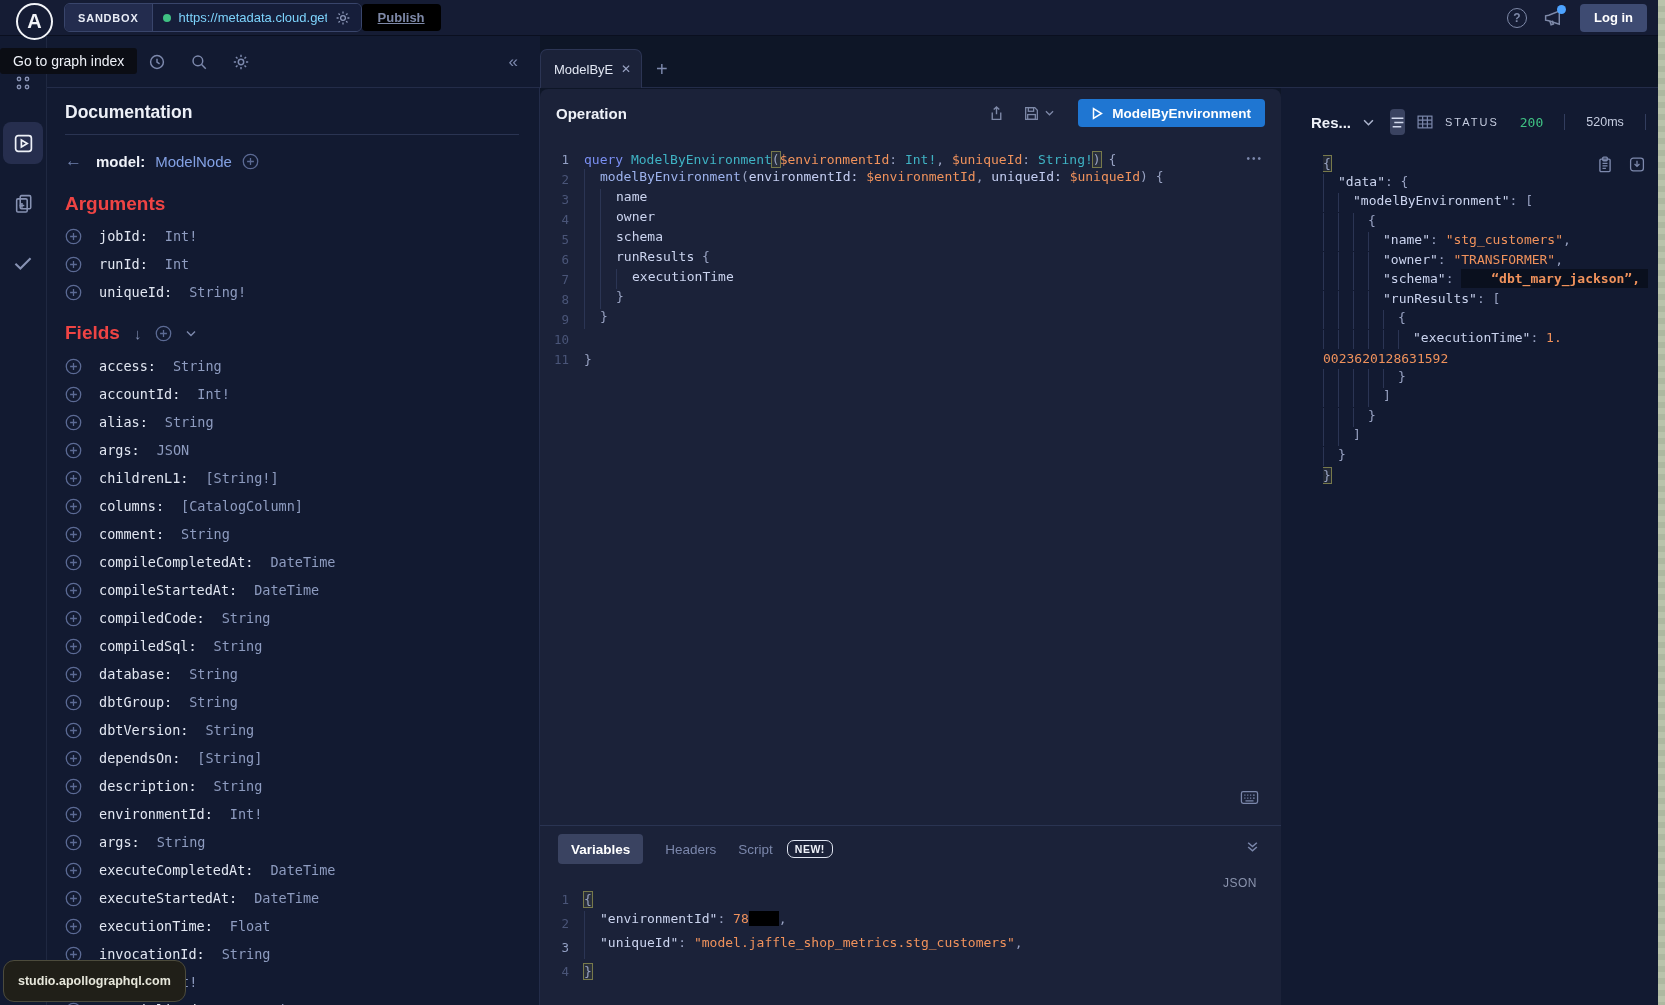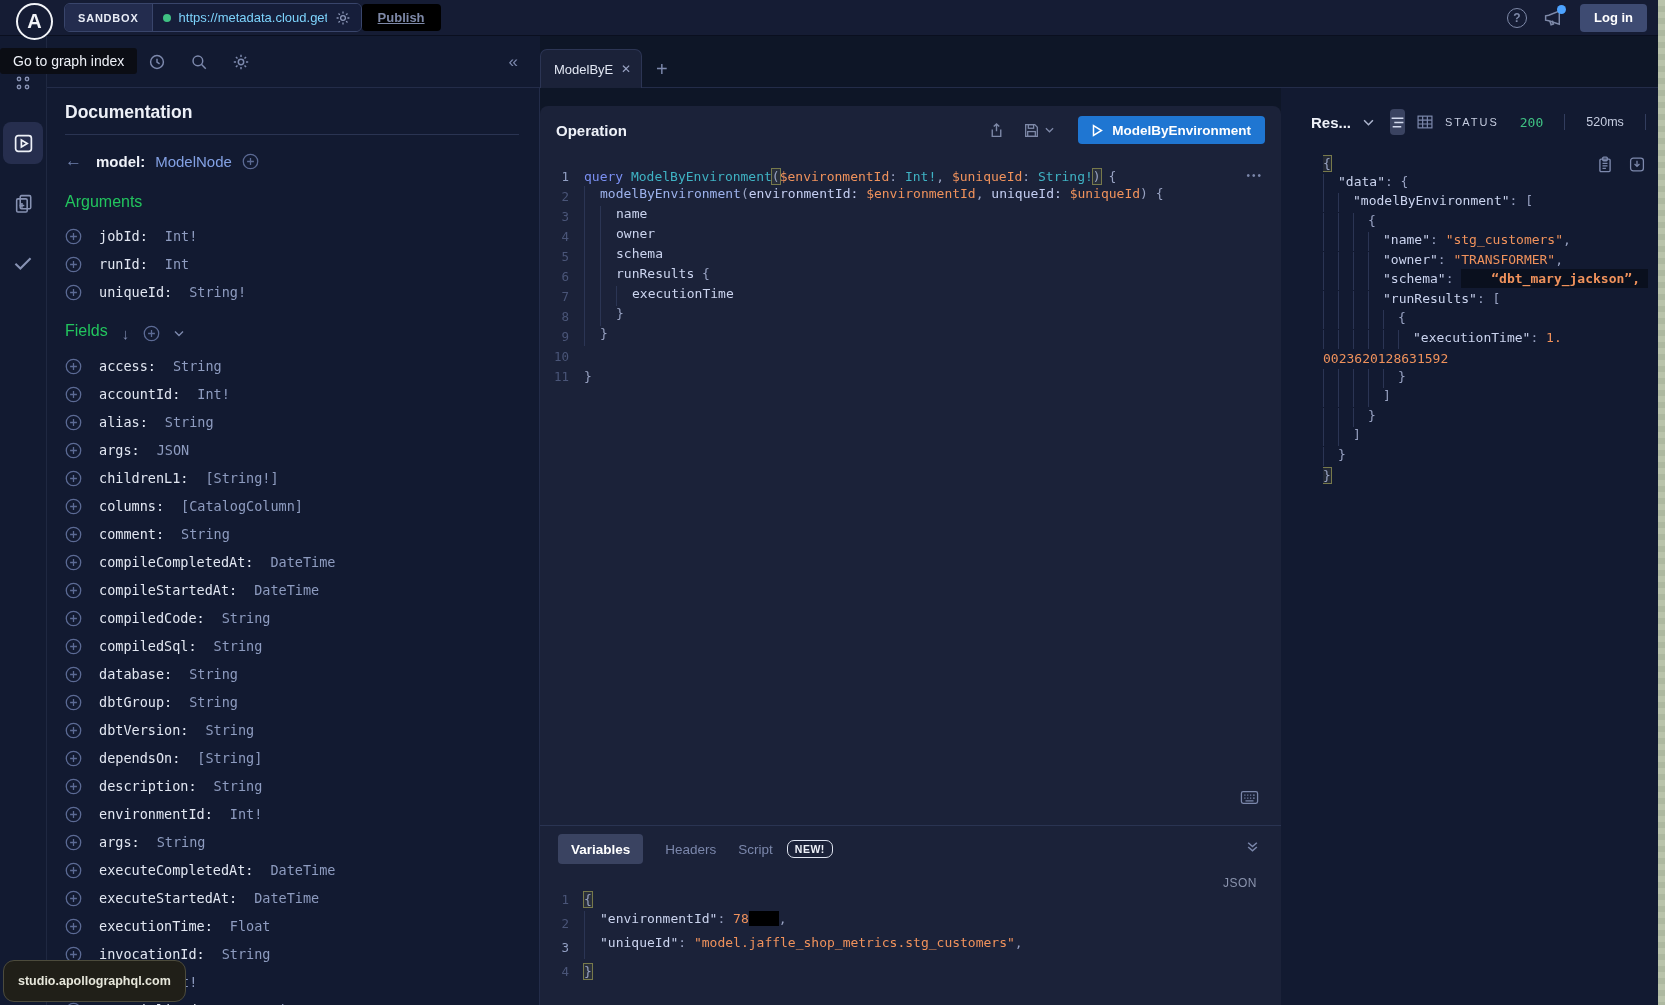--- a/index.html
+++ b/index.html
@@ -47,31 +47,31 @@
   .tab-plus{margin-left:14px;margin-bottom:8px;color:#7d89ad;font-size:20px;line-height:1;}
   .content{flex:1;display:flex;min-height:0;}
   
   .doc-col{width:493px;flex:none;background:#121a31;border-right:1px solid #232c49;position:relative;
            overflow:hidden;padding:14px 20px 0 18px;}
   .doc-title{font-size:17.5px;font-weight:bold;color:#edf0f7;padding-bottom:11px;border-bottom:1px solid #2a3452;}
   .model-row{display:flex;align-items:center;gap:10px;margin-top:13px;height:26px;}
   .back-gl{color:#6f80ac;font-size:17px;}
   .model-label{font-weight:bold;font-size:15px;color:#eef1f8;margin-left:4px;}
   .model-type{font-size:15px;color:#83a1e4;}
-  .sec-title{font-size:16px;font-weight:normal;color:#22c55e;margin-top:19px;height:22px;}
+  .sec-title{font-size:19px;font-weight:bold;color:#ef4444;margin-top:19px;height:22px;}
   .fields-head{display:flex;align-items:center;gap:14px;margin-top:15px;height:24px;}
   .fields-head .gl{color:#7d89ad;font-size:15px;}
   .doc-list{margin-top:7px;}
   .doc-row{display:flex;align-items:center;height:28px;gap:17px;}
   .plus-ic{color:#5c6b95;display:flex;flex:none;}
   .f-name{font-family:"DejaVu Sans Mono",monospace;font-size:13.5px;color:#e2e7f2;}
   .f-type{font-family:"DejaVu Sans Mono",monospace;font-size:13.5px;color:#8e9cc0;}
   
   .main-col{width:741px;flex:none;display:flex;flex-direction:column;min-height:0;}
-  .op-panel{flex:1;margin-top:18px;background:#1b2239;border-radius:8px 8px 0 0;position:relative;
+  .op-panel{flex:1;margin-top:1px;background:#1b2239;border-radius:8px 8px 0 0;position:relative;
             display:flex;flex-direction:column;min-height:0;}
   .op-head{height:48px;display:flex;align-items:center;padding:0 16px;flex:none;}
   .op-title{font-size:15px;font-weight:bold;color:#eef1f8;}
   .op-actions{margin-left:auto;display:flex;align-items:center;gap:18px;color:#7e89a8;}
   .save-group{display:flex;align-items:center;gap:5px;}
   .run-btn{height:28px;margin-left:6px;padding:0 14px;background:#1f76d2;border:none;border-radius:4px;color:#fff;
            font-weight:bold;font-size:13.5px;font-family:inherit;display:flex;align-items:center;gap:9px;}
   .dots-menu{position:absolute;top:64px;right:18px;color:#7b87ab;font-size:10px;letter-spacing:2px;}
   .kbd-ic{position:absolute;bottom:20px;right:22px;color:#7b87ab;}
   .editor{padding-top:12px;flex:1;overflow:hidden;}

